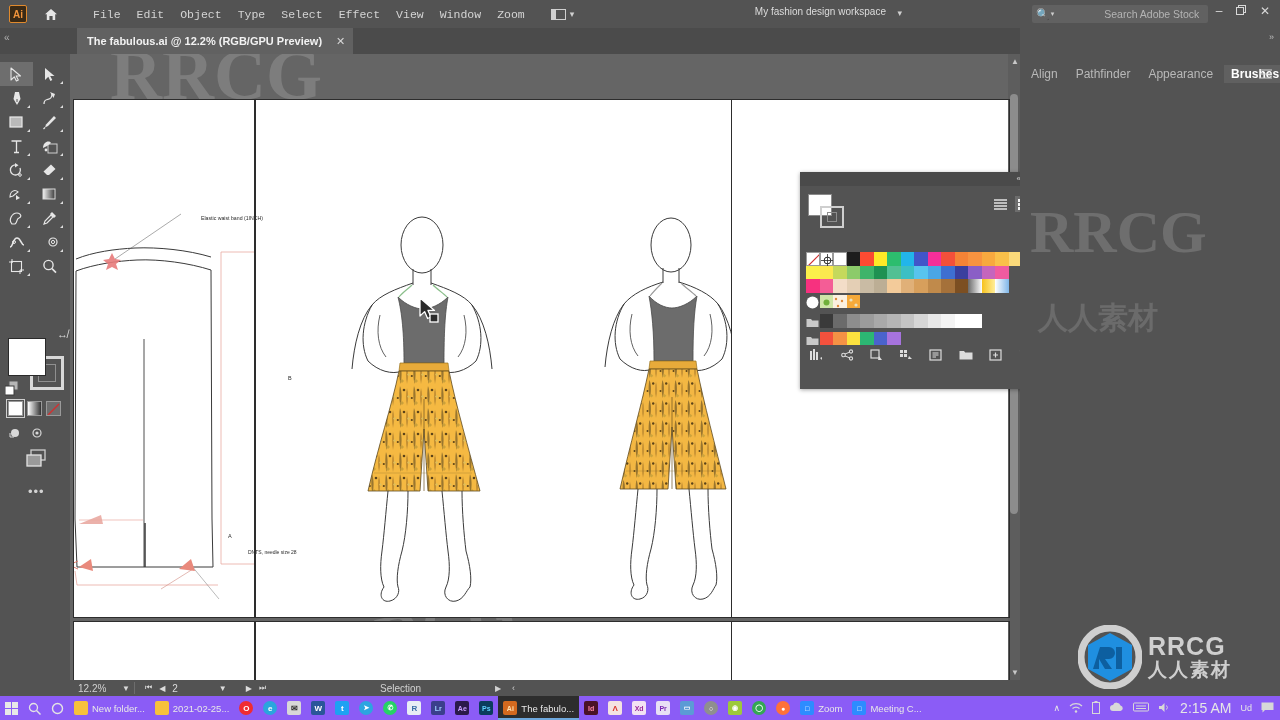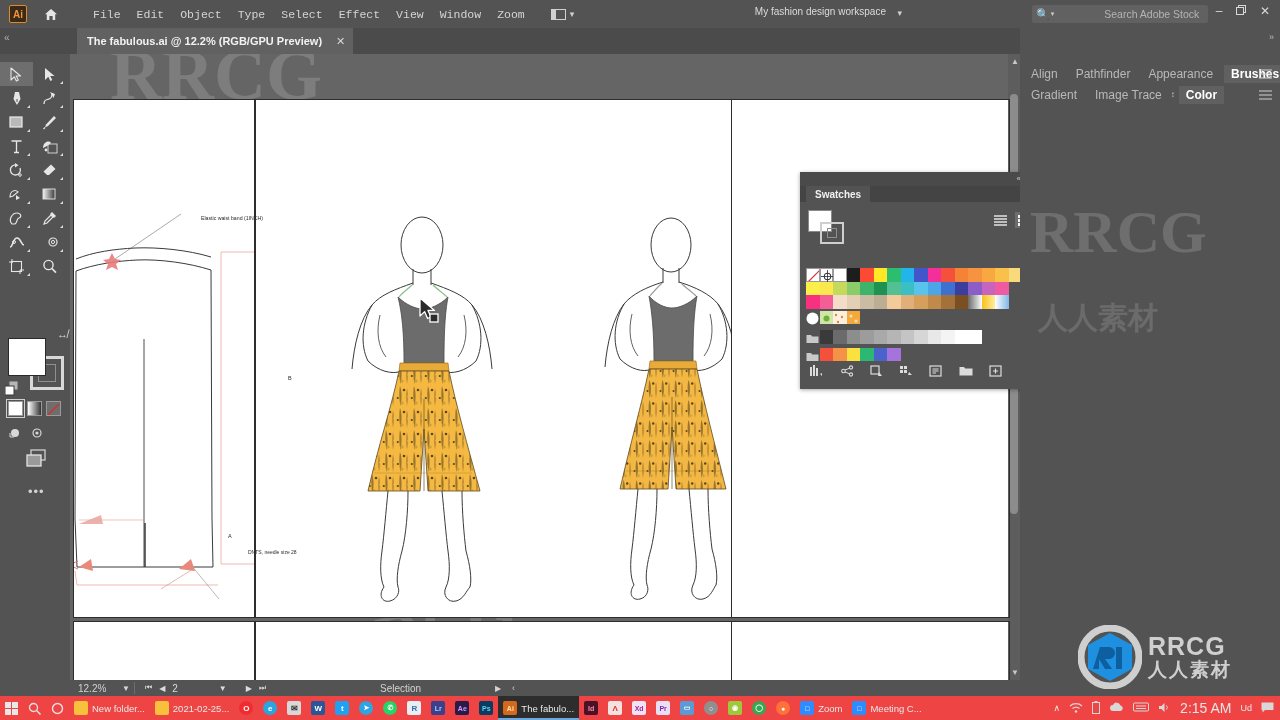--- a/index.html
+++ b/index.html
@@ -165,21 +165,21 @@
   .statusbar { position:absolute; left:70px; top:680px; width:950px; height:16px; background:#535353;
                display:flex; align-items:center; color:#d2d2d2; font-size:10px; }
   .sb-zoom { width:52px; padding-left:8px; }
   .sb-sep { width:1px; height:12px; background:#6d6d6d; margin:0 4px; }
   .sb-nav { display:flex; align-items:center; gap:7px; color:#dcdcdc; font-size:8px; }
   .sb-page { font-size:10px; }
   .sb-tool { position:absolute; left:310px; font-size:10px; }
   .sb-arrow2 { position:absolute; font-size:8px; }
 
   
-  .taskbar { position:absolute; left:0; top:696px; width:1280px; height:24px; background:#ef4444;
+  .taskbar { position:absolute; left:0; top:696px; width:1280px; height:24px; background:#8b5cf6;
              display:flex; align-items:center; }
   .tb-item { height:24px; display:flex; align-items:center; gap:4px; padding:0 5px; color:#e8e8e8; font-size:9.5px; white-space:nowrap; }
   .tb-ico { width:14px; height:14px; border-radius:2px; display:flex; align-items:center; justify-content:center;
             font-size:8px; font-weight:bold; color:#fff; }
   .tb-active { box-shadow: inset 0 -2px 0 #6ea8dd; background:#2d2d2d; }
   .tb-right { position:absolute; right:0; top:0; height:24px; display:flex; align-items:center; gap:9px; padding-right:6px; color:#e6e6e6; font-size:9px;}
   .tb-clock { font-size:14px; line-height:1.05; }
 </style>
 </head>
 <body>
@@ -564,28 +564,20 @@
     <div class="ab-border abb3"></div>
     <div class="ab-border abb4"></div>
     <div class="ab-border abb5"></div>
     <div class="ab-border abb6"></div>
   </div>
 
   <div class="swatches">
     <div class="sw-titlerow">
       <span class="sw-collapse">«</span>
       <span class="sw-close">✕</span>
-    </div>
-    <div class="sw-tabrow">
-      <div class="sw-tab">Swatches</div>
-      <span class="sw-menu">
-        <svg width="12" height="10" viewBox="0 0 12 10">
-            <path d="M0 1 H12 M0 5 H12 M0 9 H12" stroke="#d8d8d8" stroke-width="1.2"></path>
-          </svg>
-      </span>
     </div>
     <div class="sw-body">
       <div class="sw-preview">
         <div class="sw-pv-fill"></div>
         <div class="sw-pv-stroke">
             <i></i>
           </div>
       </div>
       <div class="sw-viewbtns">
         <div class="sw-vb">
@@ -814,31 +806,20 @@
       <div class="rp-item">Pathfinder</div>
       <div class="rp-item">Appearance</div>
       <div class="rp-item on">Brushes</div>
       <span class="rp-hamb">
         <svg width="13" height="10" viewBox="0 0 13 10">
             <path d="M0 1 H13 M0 5 H13 M0 9 H13" stroke="#d2d2d2" stroke-width="1.2"></path>
           </svg>
       </span>
     </div>
 
-    <div class="rp-row r3">
-      <div class="rp-item">Gradient</div>
-      <div class="rp-item">Image Trace</div>
-      <span style="color:#c8c8c8;font-size:8px;margin-left:2px">↕</span>
-      <div class="rp-item on">Color</div>
-      <span class="rp-hamb">
-        <svg width="13" height="10" viewBox="0 0 13 10">
-            <path d="M0 1 H13 M0 5 H13 M0 9 H13" stroke="#d2d2d2" stroke-width="1.2"></path>
-          </svg>
-      </span>
-    </div>
 
     <div class="wm" style="left:10px;top:170px;font-size:60px;">RRCG</div>
     <div class="wm wm-cn" style="left:18px;top:270px;font-size:30px;">人人素材</div>
 
     <div style="position:absolute;left:58px;top:597px;display:flex;align-items:center;gap:6px">
       <svg width="64" height="64" viewBox="0 0 64 64">
         <circle cx="32" cy="32" r="29" fill="none" stroke="#cfcfcf" stroke-width="7"></circle>
         <path d="M32 8 L54 20 V44 L32 56 L10 44 V20 Z" fill="#1f8fe0"></path>
         <path d="M22 22 h9 a6 6 0 0 1 0 12 h-4 l7 10 h-7 l-6 -10 v10 h-6 z M38 22 h6 v22 h-6 z" fill="#0d5fa0"></path>
       </svg>

